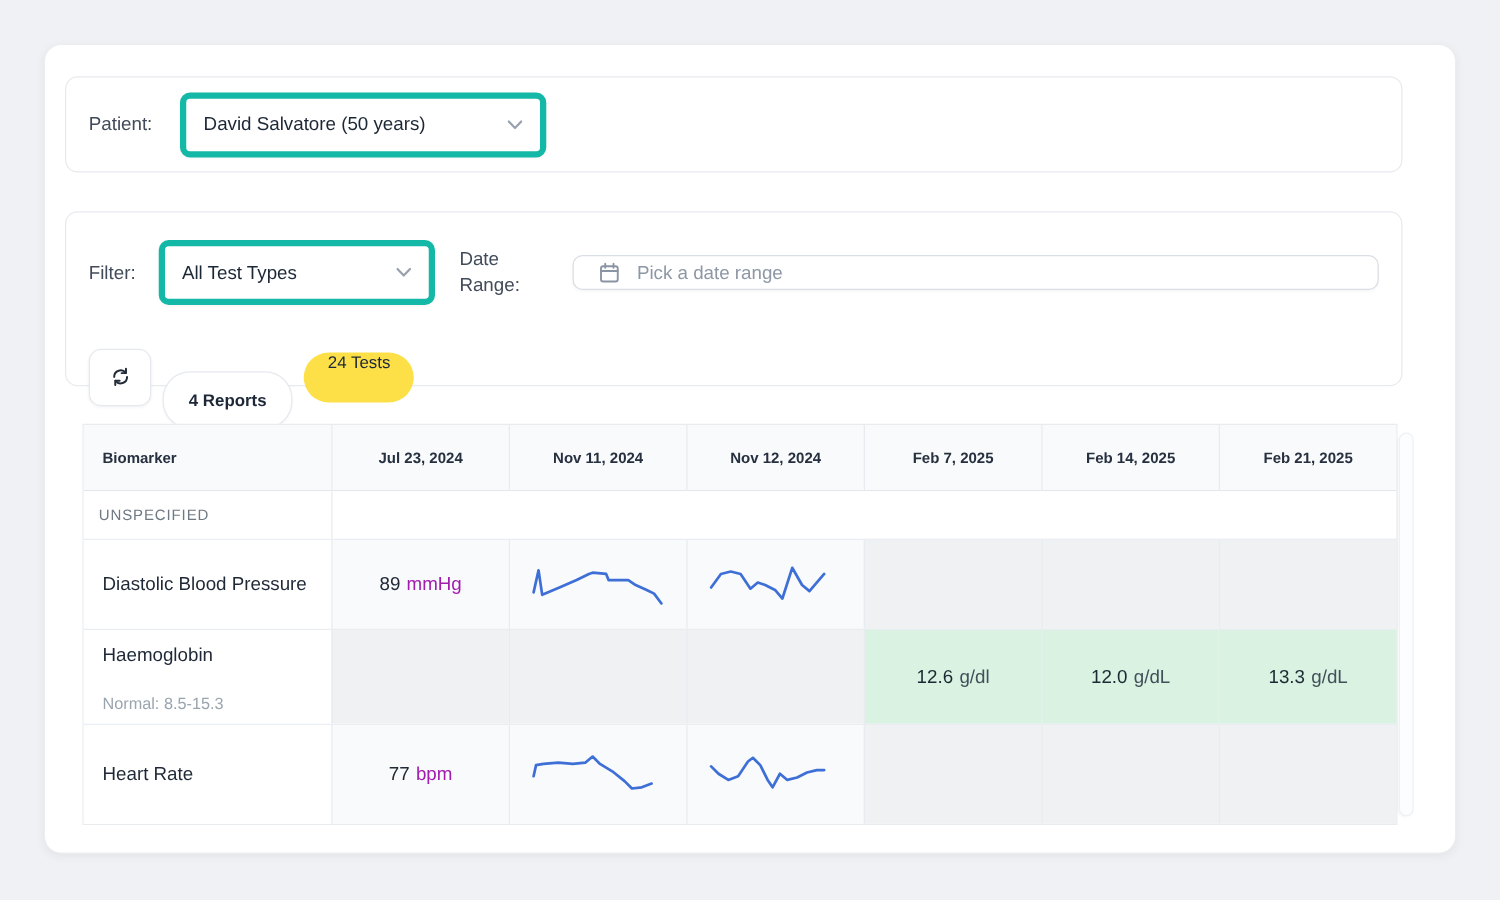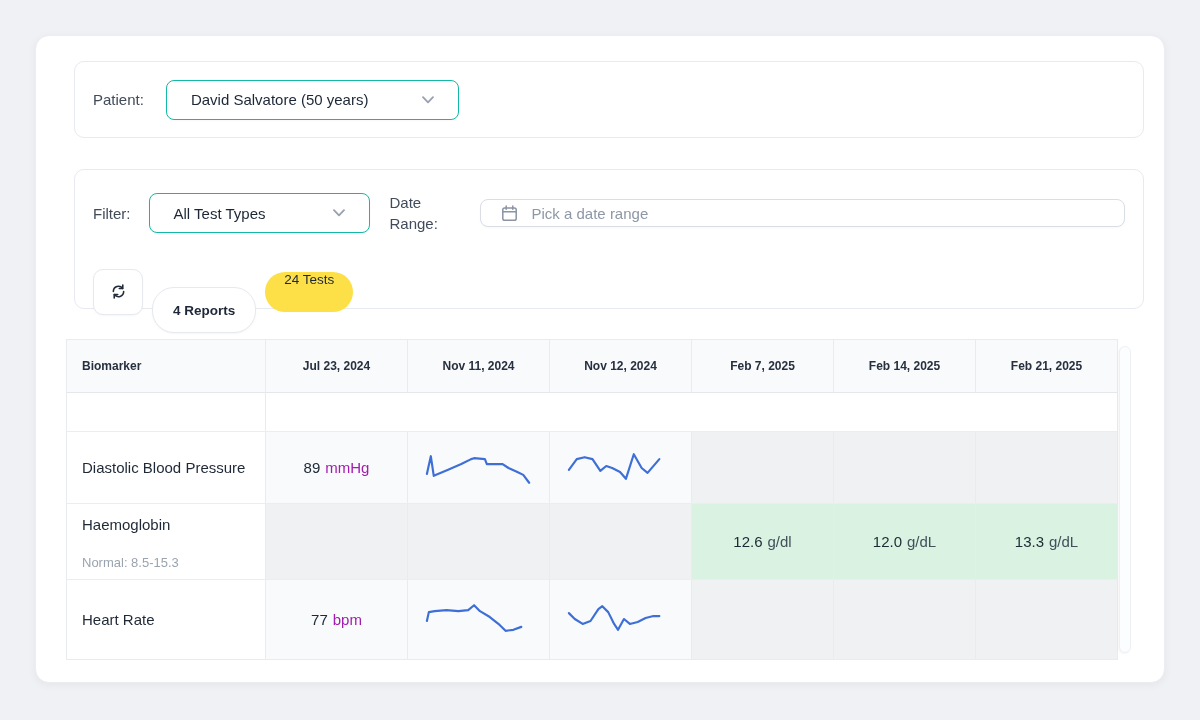--- a/index.html
+++ b/index.html
@@ -8,30 +8,30 @@
     background:#eff1f4;
     font-family:"Liberation Sans","DejaVu Sans",sans-serif;
     color:#1f2836;
   }
   .card{
     position:absolute;left:35px;top:35px;width:1130px;height:648px;
     background:#fff;border:1px solid #ecedf0;border-radius:14px;
     box-shadow:0 2px 8px rgba(16,24,40,.05);box-sizing:border-box;
   }
   .panel{
-    position:absolute;left:38px;width:1070px;background:#fff;
+    position:absolute;left:16px;width:1070px;background:#fff;
     border:1px solid #e7eaee;border-radius:10px;box-sizing:border-box;
   }
   #patient-panel{top:25px;height:77px;display:flex;align-items:center;padding:0 18px;}
   #filter-panel{top:133px;height:140px;padding:22px 18px 0;}
   .lbl{font-size:15px;color:#414b59;}
   .select{
-    height:40px;background:#fff;border:1px solid #14b8a6;border-radius:8px;
+    height:52px;background:#fff;border:5px solid #14b8a6;border-radius:8px;
     display:flex;align-items:center;justify-content:space-between;
-    padding:0 24px;font-size:15px;color:#1c2736;box-sizing:border-box;
+    padding:0 14px;font-size:15px;color:#1c2736;box-sizing:border-box;
     box-shadow:0 1px 2px rgba(16,24,40,.03);cursor:pointer;
   }
   #patient-select{width:293px;margin-left:22px;}
   #testtype-select{width:221px;margin-left:18px;}
   .frow1{display:flex;align-items:center;}
   .daterange-lbl{margin-left:20px;width:66px;line-height:21px;}
   .date-input{
     margin-left:24px;flex:1;height:28px;border:1px solid #d9dee5;border-radius:8px;
     display:flex;align-items:center;gap:14px;padding:0 16px 0 20px;
     box-sizing:border-box;box-shadow:0 1px 2px rgba(16,24,40,.03);cursor:text;background:#fff;
@@ -166,20 +166,21 @@
     <div class="trow">
         <div class="th first">Biomarker</div>
         <div class="th">Jul 23, 2024</div>
         <div class="th">Nov 11, 2024</div>
         <div class="th">Nov 12, 2024</div>
         <div class="th">Feb 7, 2025</div>
         <div class="th">Feb 14, 2025</div>
         <div class="th">Feb 21, 2025</div>
       </div>
     <div class="trow group-row">
+        <div class="td g-label">UNSPECIFIED</div>
         <div class="td g-rest"></div>
       </div>
     <div>
         <div class="trow data-row row-d">
           <div class="td name-cell">
             <div class="bname">Diastolic Blood Pressure</div>
           </div>
           <div class="td c-light">
             <span class="vwrap"><span class="num">89</span><span class="unit">mmHg</span></span>
           </div>

